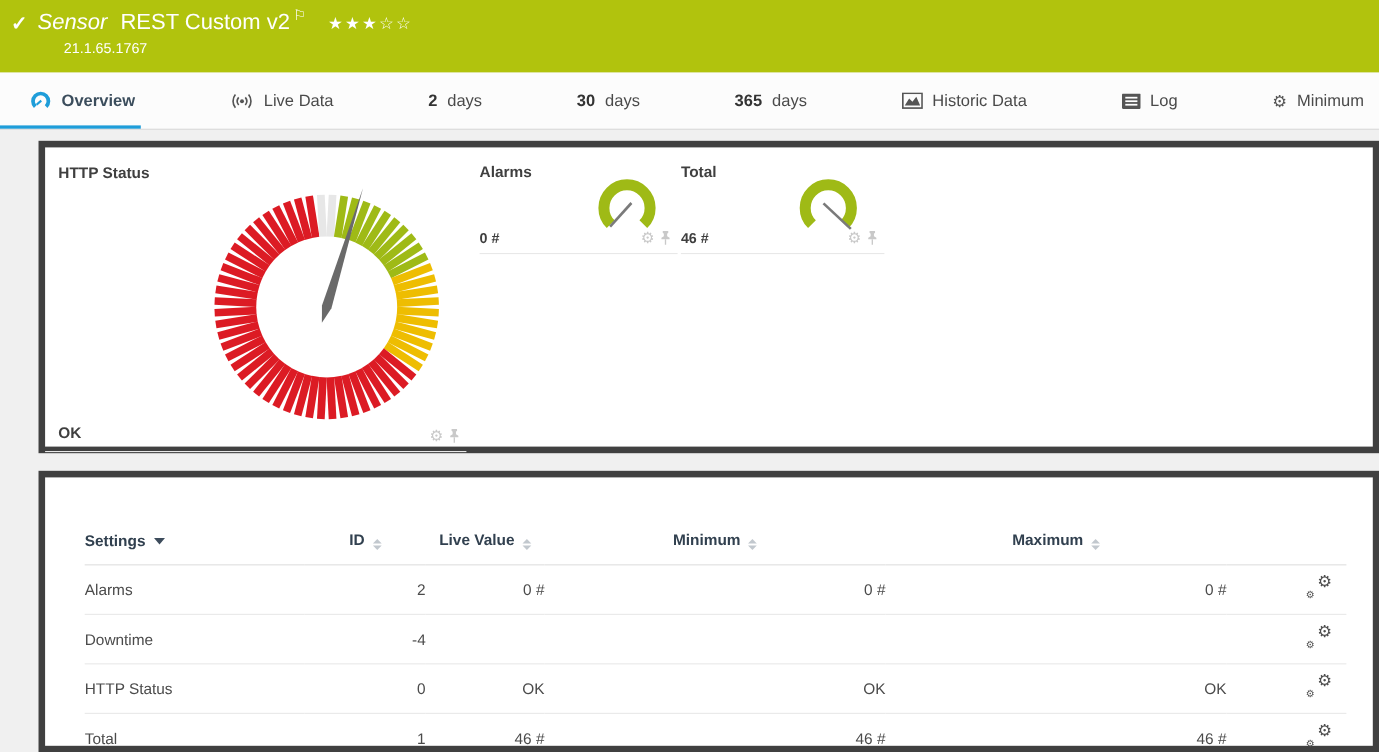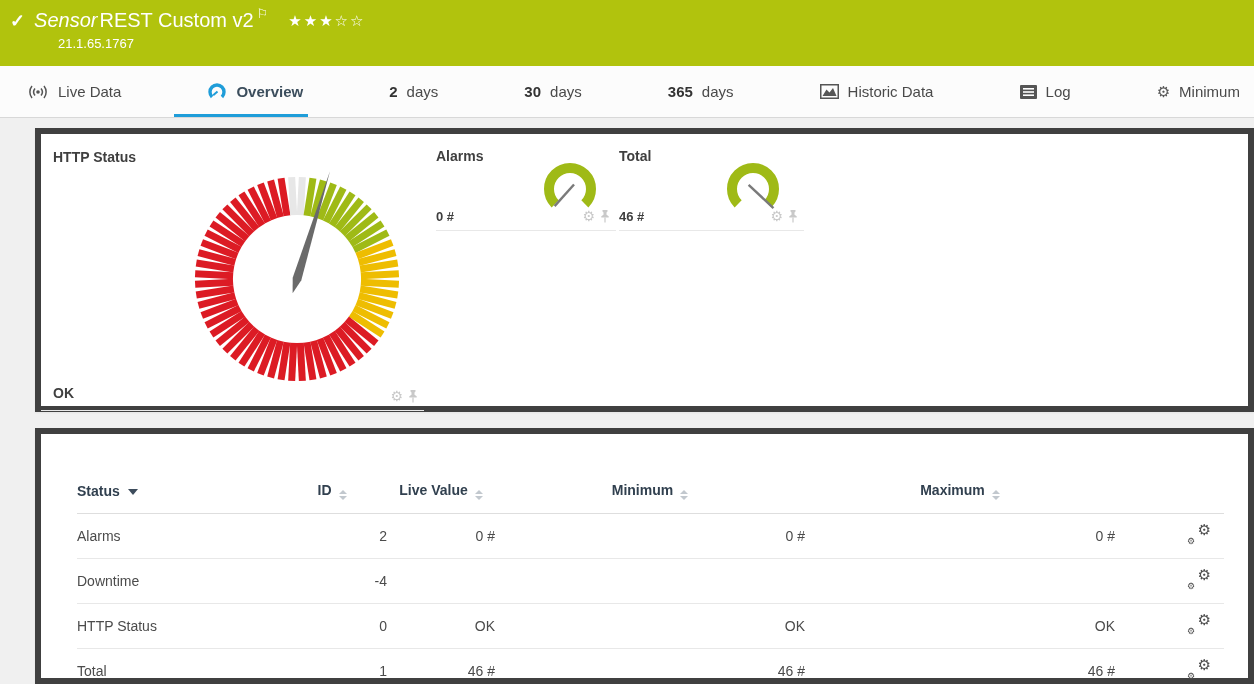--- a/index.html
+++ b/index.html
@@ -7,21 +7,21 @@
     --ink:#4a4a4a; --navy:#31404f; --line:#e8e8e8;
   }
   *{margin:0;padding:0;box-sizing:border-box;}
   html,body{width:1254px;height:684px;overflow:hidden;}
   body{background:var(--page);font-family:"Liberation Sans",sans-serif;}
 
   
   .topbar{height:66px;background:var(--headergreen);color:#fff;padding:9px 0 0 10px;}
   .title-row{display:flex;align-items:center;}
   .check{font-size:18px;font-weight:bold;margin-right:9px;}
-  .kind{font-style:italic;font-size:20px;margin-right:2px;}
+  .kind{font-style:italic;font-size:20px;margin-right:12px;}
   .sensor-name{font-weight:normal;font-size:20px;}
   .flag{font-size:13px;vertical-align:top;position:relative;top:-7px;margin-left:3px;}
   .stars{font-size:15px;letter-spacing:2px;margin-left:20px;}
   .subtitle{font-size:13px;margin:4px 0 0 48px;}
 
   
   .tabs{height:52px;background:#fcfcfc;border-bottom:1px solid #d8d8d8;
         display:flex;justify-content:space-between;align-items:stretch;
         padding:0 14px 0 27px;}
   .tab{display:flex;align-items:center;gap:9px;font-size:15px;color:var(--ink);
@@ -80,36 +80,36 @@
     <span class="check">✓</span>
     <span class="kind">Sensor</span>
     <span class="sensor-name">REST Custom v2</span>
     <span class="flag">⚐</span>
     <span class="stars"><span>★★★</span><span>☆☆</span></span>
   </div>
   <div class="subtitle">21.1.65.1767</div>
 </header>
 
 <nav class="tabs">
+  <div class="tab active">
+    <svg class="glyph" width="20" height="19" viewBox="0 0 20 19">
+      <path d="M5.05 14.95 A7 7 0 1 1 14.95 14.95" fill="none" stroke="#1f9dd9" stroke-width="3.4"></path>
+      <line x1="10.5" y1="9.5" x2="6.2" y2="13.2" stroke="#1f9dd9" stroke-width="2"></line>
+    </svg>
+    <span>Overview</span>
+  </div>
   <div class="tab">
     <svg class="glyph" width="22" height="16" viewBox="0 0 22 16">
       <circle cx="11" cy="8" r="1.8" fill="#555"></circle>
       <path d="M8 4.5 A5.5 5.5 0 0 0 8 11.5" fill="none" stroke="#555" stroke-width="1.5"></path>
       <path d="M5 2 A9.5 9.5 0 0 0 5 14" fill="none" stroke="#555" stroke-width="1.5"></path>
       <path d="M14 4.5 A5.5 5.5 0 0 1 14 11.5" fill="none" stroke="#555" stroke-width="1.5"></path>
       <path d="M17 2 A9.5 9.5 0 0 1 17 14" fill="none" stroke="#555" stroke-width="1.5"></path>
     </svg>
     <span>Live Data</span>
-  </div>
-  <div class="tab active">
-    <svg class="glyph" width="20" height="19" viewBox="0 0 20 19">
-      <path d="M5.05 14.95 A7 7 0 1 1 14.95 14.95" fill="none" stroke="#1f9dd9" stroke-width="3.4"></path>
-      <line x1="10.5" y1="9.5" x2="6.2" y2="13.2" stroke="#1f9dd9" stroke-width="2"></line>
-    </svg>
-    <span>Overview</span>
   </div>
   <div class="tab">
     <span class="num">2</span>
     <span>days</span>
   </div>
   <div class="tab">
     <span class="num">30</span>
     <span>days</span>
   </div>
   <div class="tab">
@@ -254,21 +254,21 @@
     <colgroup>
       <col class="c-channel">
         <col class="c-id">
         <col class="c-last">
       <col class="c-min">
         <col class="c-max">
         <col class="c-act">
     </colgroup>
     <thead>
       <tr>
-        <th class="left"><span>Status</span><span class="sorted"></span></th>
+        <th class="left"><span>Settings</span><span class="sorted"></span></th>
         <th><span>ID</span><span class="sort">
               <i class="up"></i>
               <i class="down"></i>
             </span></th>
         <th><span>Live Value</span><span class="sort">
               <i class="up"></i>
               <i class="down"></i>
             </span></th>
         <th><span>Minimum</span><span class="sort">
               <i class="up"></i>

